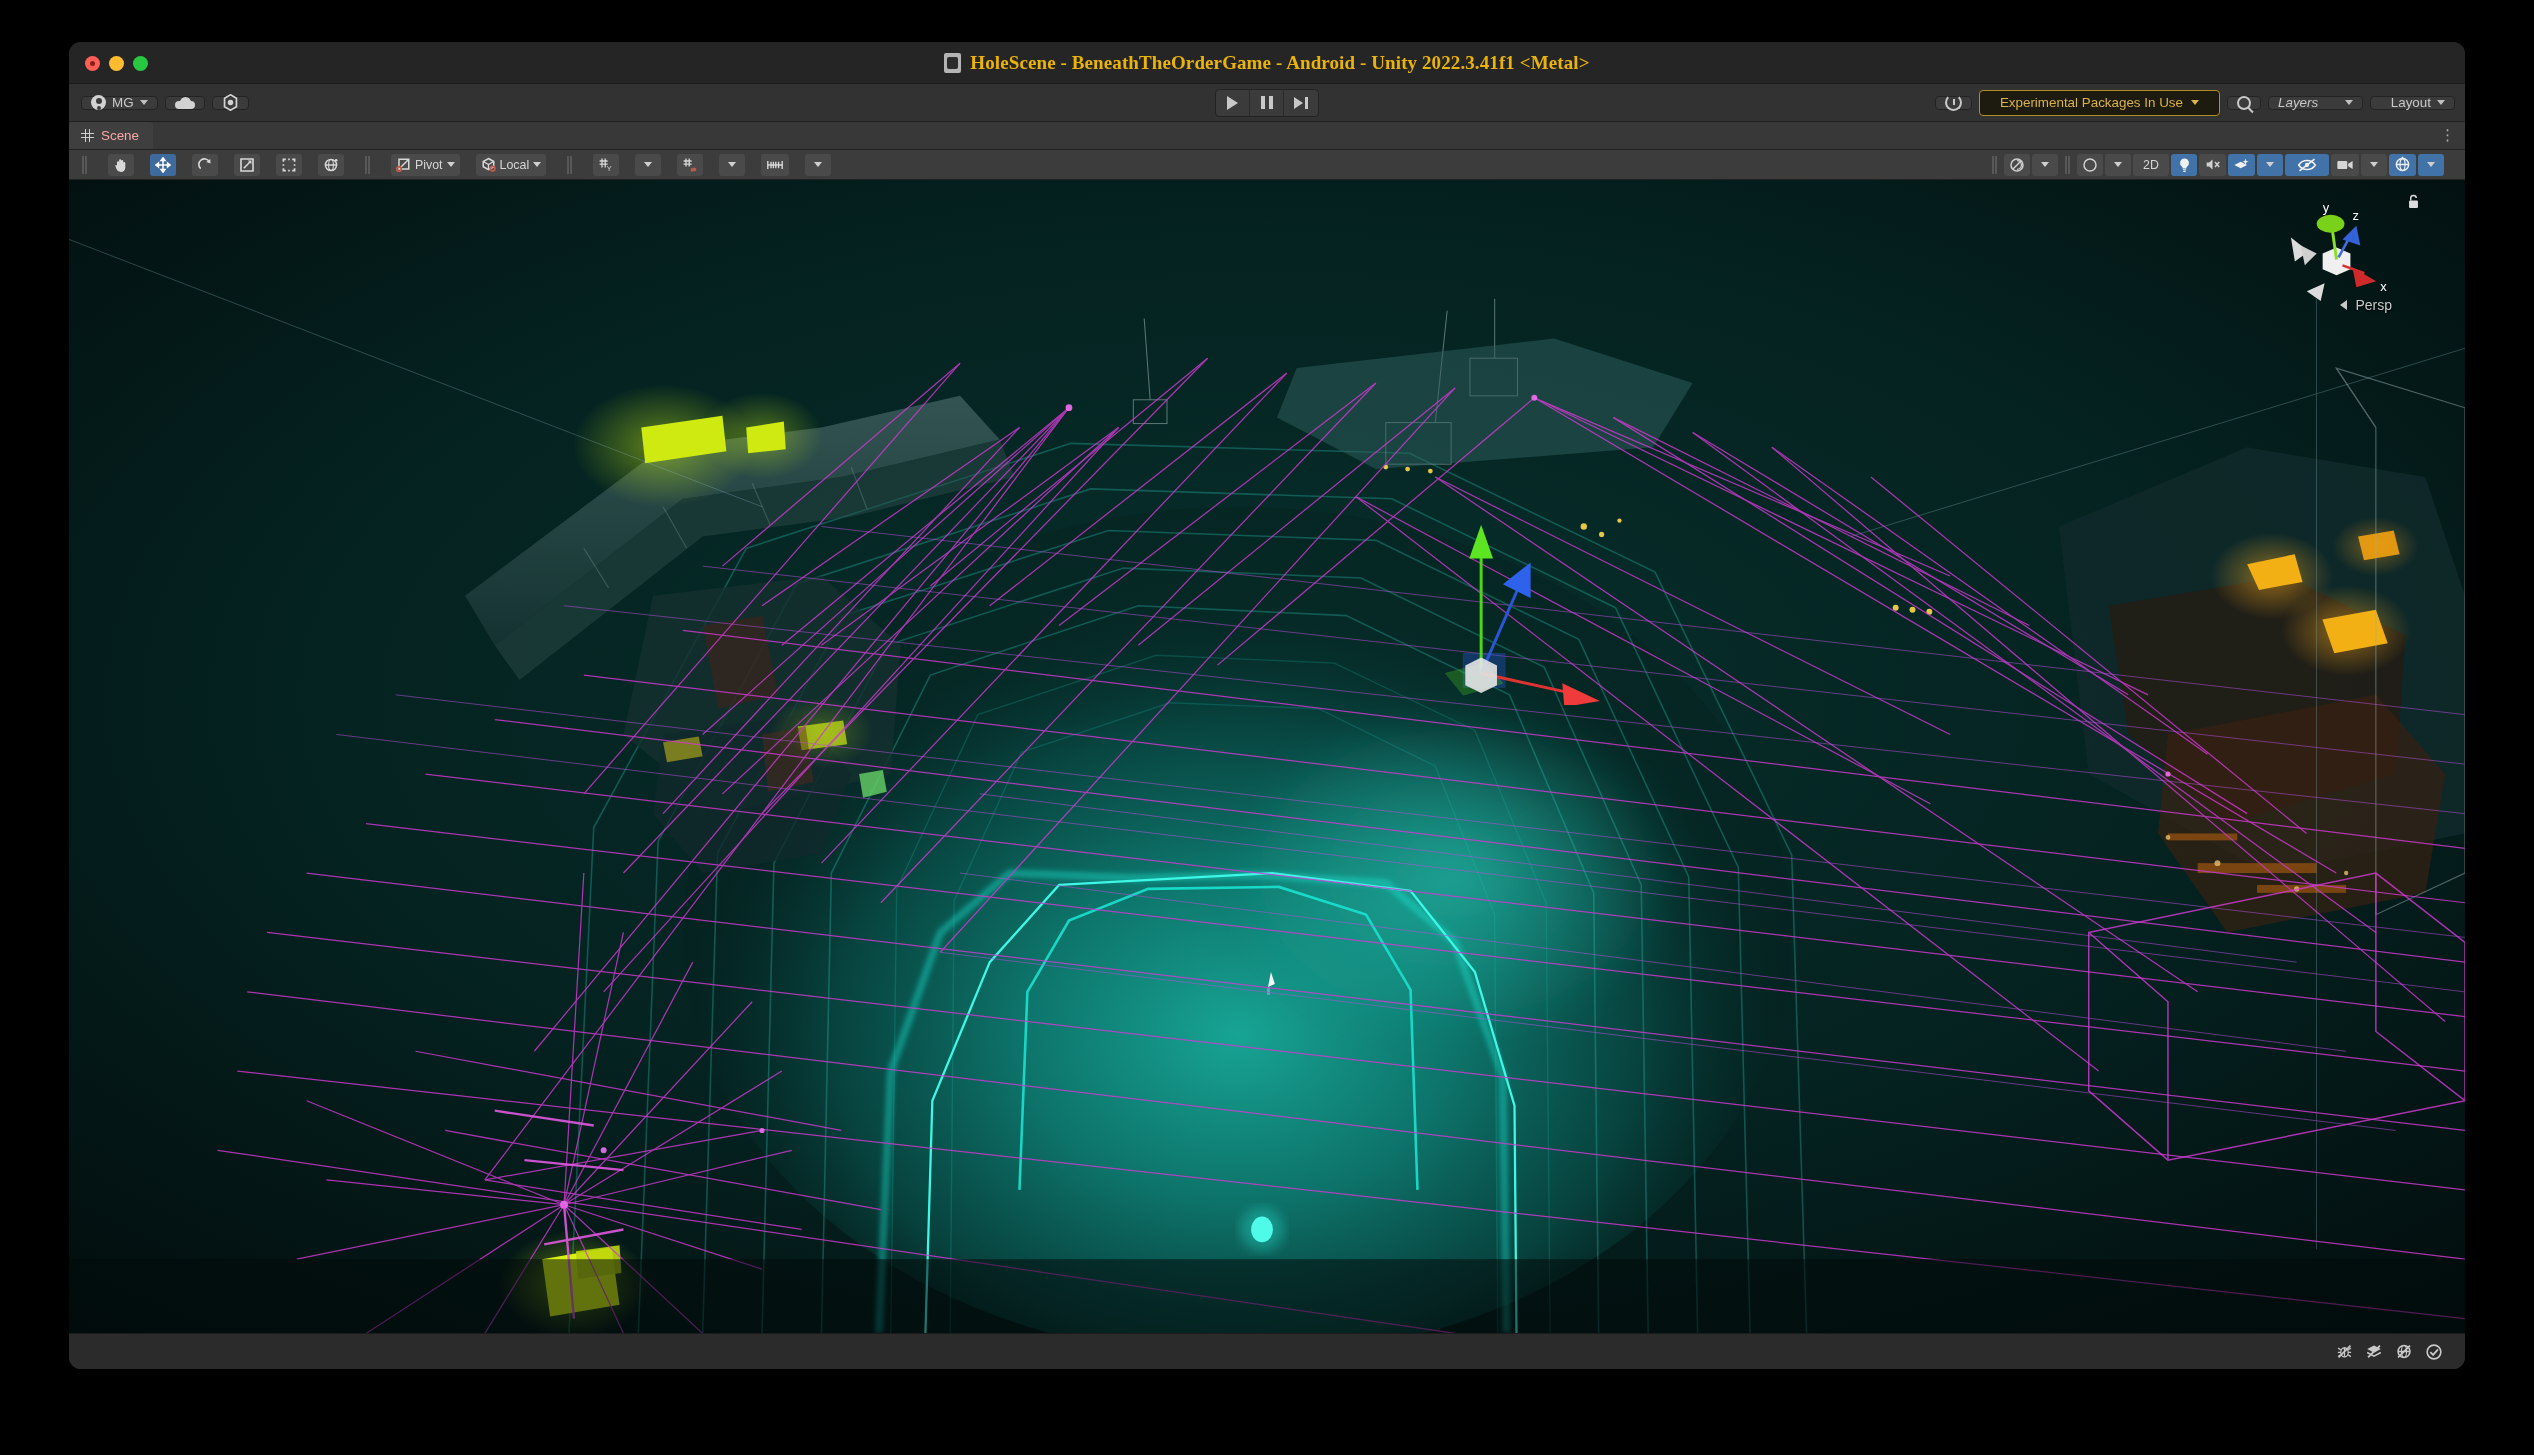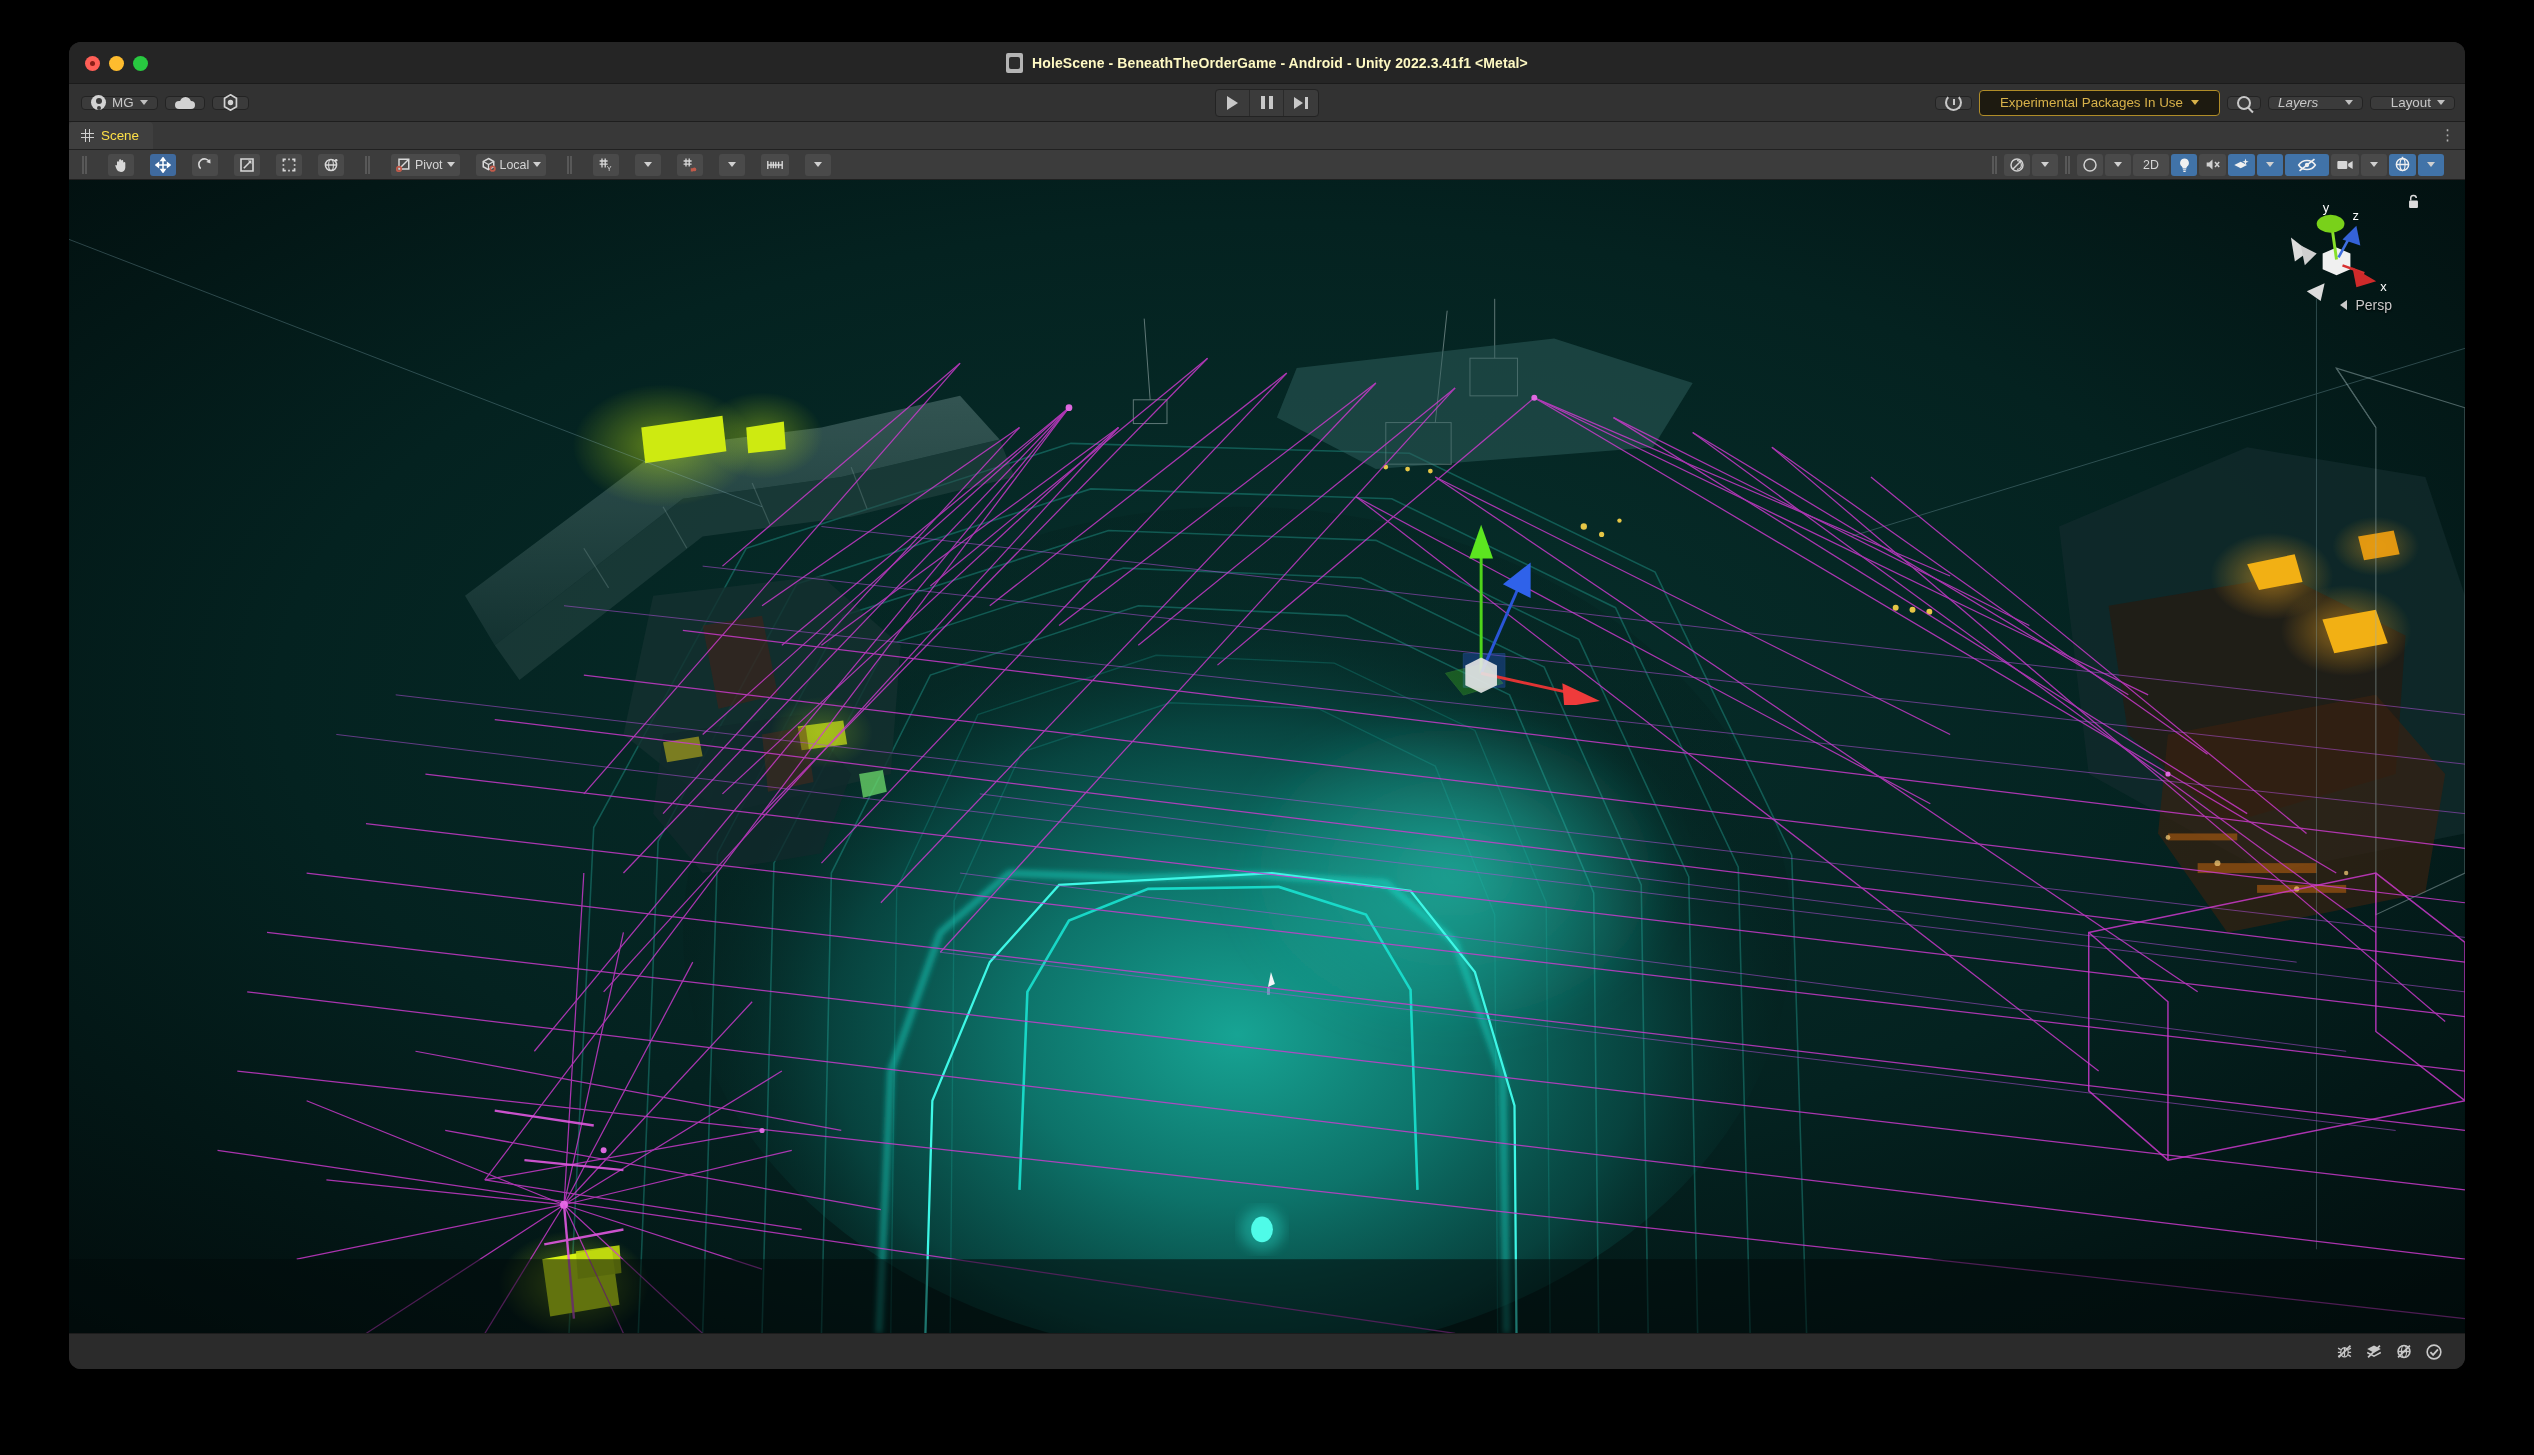--- a/index.html
+++ b/index.html
@@ -29,21 +29,21 @@
   .tl.green { background:#28c840; }
   .title-wrap { display:flex; align-items:center; gap:9px; }
   .title-icon {
     width:17px; height:20px; background:#b4b4b4; border-radius:2px;
     position:relative; flex:none;
   }
   .title-icon::after {
     content:""; position:absolute; left:3px; top:4px; width:11px; height:12px;
     background:#2b2b2b; border-radius:2px;
   }
-  .title-text { color:#fef9c3; font-size:14px; font-weight:bold; letter-spacing:0.1px; white-space:nowrap; }
+  .title-text { color:#eab308; font-size:19px; font-weight:bold; letter-spacing:0.1px; white-space:nowrap;font-family:Liberation Serif, serif; }
 
   
   .maintoolbar {
     position:relative; height:38px; background:#323232;
     display:flex; align-items:center; border-bottom:1px solid #1e1e1e;
   }
   .tb-left { position:absolute; left:12px; display:flex; align-items:center; gap:7px; }
   .tb-center { position:absolute; left:50%; transform:translateX(-50%); display:flex; align-items:center; gap:2px; }
   .tb-right { position:absolute; right:10px; display:flex; align-items:center; gap:7px; }
 
@@ -86,21 +86,21 @@
   .hist-icon::after { content:""; position:absolute; left:6px; top:3px; width:2px; height:6px; background:#c8c8c8; }
 
   .search-icon { width:14px; height:14px; border:2px solid #c8c8c8; border-radius:50%; position:relative; }
   .search-icon::after { content:""; position:absolute; right:-5px; bottom:-3px; width:7px; height:2px;
                         background:#c8c8c8; transform:rotate(45deg); }
 
   
   .tabstrip { height:28px; background:#383838; display:flex; align-items:flex-end; position:relative;
               border-bottom:1px solid #212121; }
   .tab { height:27px; background:#3f3f3f; display:flex; align-items:center; gap:7px;
-         padding:0 14px 0 12px; color:#fde047; font-size:13.4px; cursor:pointer;
+         padding:0 14px 0 12px; color:#fca5a5; font-size:13.4px; cursor:pointer;
          border-top-left-radius:4px; border-top-right-radius:4px; }
   .tab .grid-ic { width:13px; height:13px; position:relative; }
   .tab .grid-ic::before, .tab .grid-ic::after { content:""; position:absolute; background:#cfcfcf; }
   .tab .grid-ic::before { left:3.5px; top:0; width:1.6px; height:13px; box-shadow:4px 0 0 #cfcfcf; }
   .tab .grid-ic::after { left:0; top:3.5px; width:13px; height:1.6px; box-shadow:0 4px 0 #cfcfcf; }
   .tab-kebab { position:absolute; right:10px; top:4px; color:#b0b0b0; font-size:15px; letter-spacing:0; cursor:pointer; }
 
   
   .scenetoolbar { height:30px; background:#3c3c3c; position:relative; display:flex; align-items:center;
                   border-bottom:1px solid #212121; }

